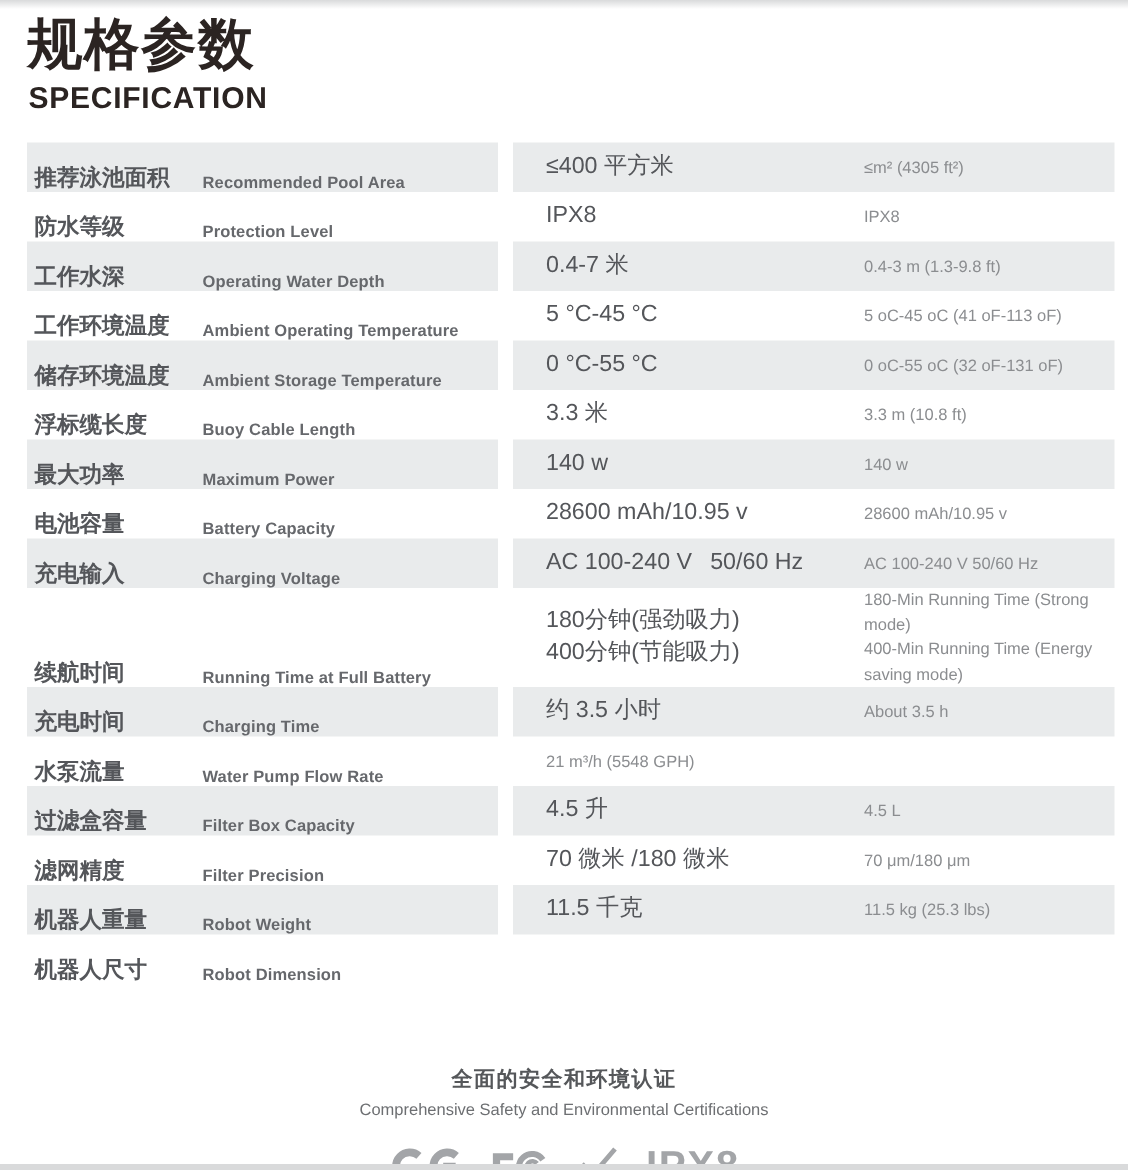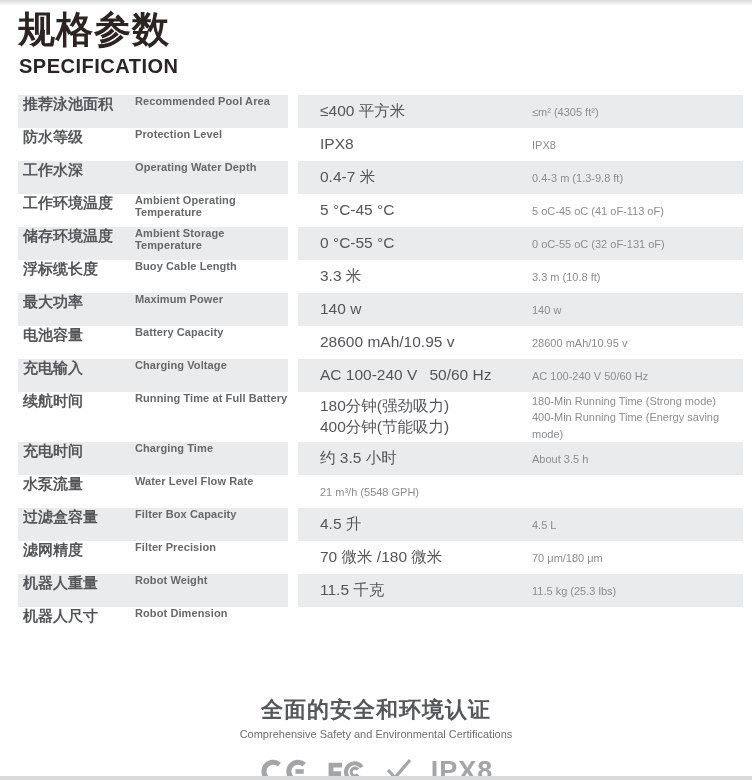--- a/index.html
+++ b/index.html
@@ -18,35 +18,35 @@
   .header{padding:8px 0 0 18px;}
   .title-zh{margin:0;font-size:37px;line-height:1.2;font-weight:800;
     color:#2b2422;letter-spacing:1px;}
   .title-en{margin:3px 0 0 1px;font-size:20px;line-height:1.15;font-weight:800;
     color:#2b2422;letter-spacing:0.5px;}
 
   
   .spec-table{margin:17px 9px 0 18px;width:725px;}
   .row{display:flex;gap:10px;min-height:33px;}
   .row.tall{min-height:50px;}
-  .cell-left{width:270px;flex-shrink:0;display:flex;align-items:flex-start;
+  .cell-left{width:314px;flex-shrink:0;display:flex;align-items:flex-end;
     padding-left:5px;box-sizing:border-box;background:transparent;}
   .cell-right{flex:1;display:flex;align-items:center;
     padding-left:22px;box-sizing:border-box;background:transparent;}
   .row.alt .cell-left,.row.alt .cell-right{background:#e9ebec;}
   .lz{width:112px;flex-shrink:0;font-size:15px;font-weight:700;color:#54565a;}
   .le{font-size:11px;font-weight:700;color:#66686c;letter-spacing:0.1px;}
   .vm{width:212px;min-width:212px;flex-shrink:0;font-size:15.5px;font-weight:400;
     color:#54565a;white-space:pre-line;line-height:1.35;}
   .vs{font-size:11px;color:#8b8d90;white-space:pre-line;line-height:1.5;}
 
   
   .footer{margin-top:57px;text-align:center;}
-  .cert-title-zh{margin:0;font-size:22px;font-weight:700;color:#55575a;
-    letter-spacing:1px;line-height:1.2;}
+  .cert-title-zh{margin:0;font-size:14px;font-weight:700;color:#55575a;
+    letter-spacing:1px;line-height:1.2;font-family:Liberation Mono, monospace;}
   .cert-title-en{margin:3px 0 15px 0;font-size:11px;font-weight:400;color:#6d6f72;
     line-height:1.3;}
   .cert-logos{margin-top:9px;display:flex;justify-content:center;
     align-items:center;gap:16px;color:#a3a5a8;}
   .logo{display:inline-flex;align-items:center;}
   .rohs-logo{display:inline-flex;flex-direction:column;align-items:center;}
   .rohs-text{font-size:11px;font-weight:700;color:#a3a5a8;margin-top:-6px;
     letter-spacing:0.5px;}
   .ipx8-text{font-size:27px;font-weight:600;color:#a3a5a8;letter-spacing:1px;}
 </style>
@@ -169,21 +169,21 @@
       <span class="le">Charging Time</span>
     </div>
     <div class="cell-right">
       <span class="vm">约 3.5 小时</span>
       <span class="vs">About 3.5 h</span>
     </div>
   </div>
     <div class="row">
     <div class="cell-left">
       <span class="lz">水泵流量</span>
-      <span class="le">Water Level Flow Rate</span>
+      <span class="le">Water Pump Flow Rate</span>
     </div>
     <div class="cell-right">
       <span class="vs">21 m³/h (5548 GPH)</span>
     </div>
   </div>
     <div class="row alt">
     <div class="cell-left">
       <span class="lz">过滤盒容量</span>
       <span class="le">Filter Box Capacity</span>
     </div>

